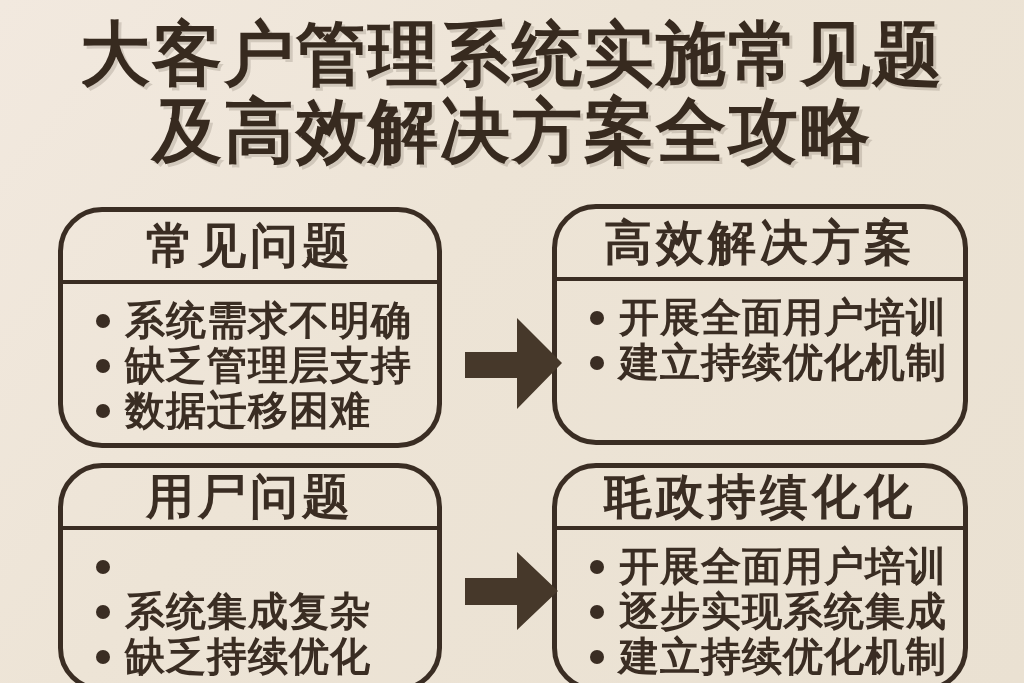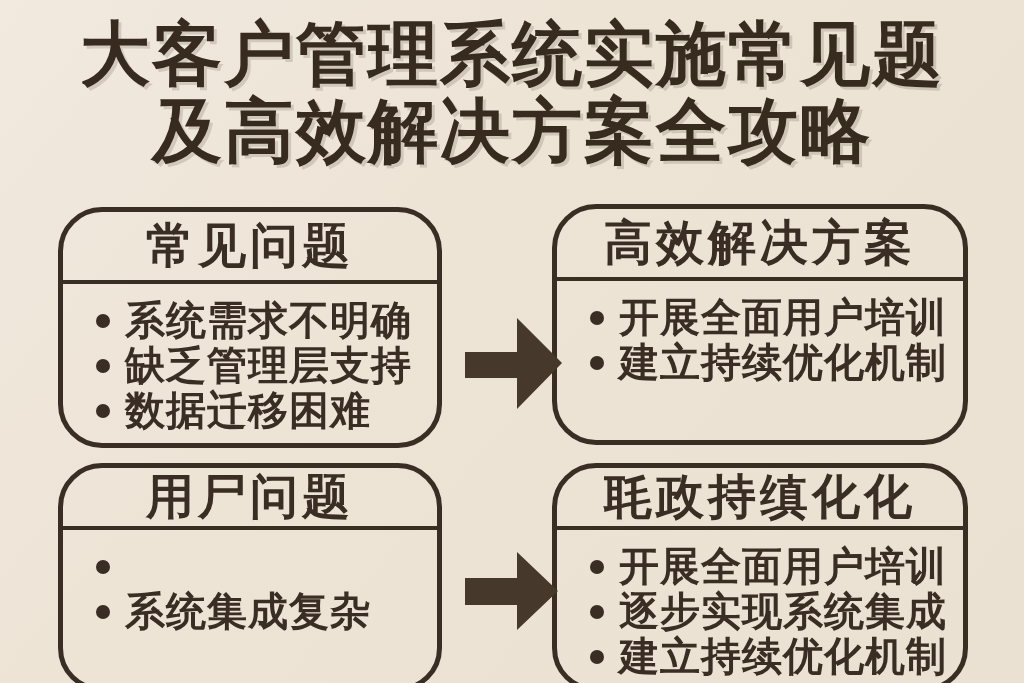--- a/index.html
+++ b/index.html
@@ -97,20 +97,24 @@
   <section class="box box-bl">
     <div class="box-header">用尸问题</div>
     <ul class="box-list">
       <li>
           <span class="dot"></span>
         </li>
       <li>
           <span class="dot"></span>
           <span>系统集成复杂</span>
         </li>
+      <li>
+          <span class="dot"></span>
+          <span>缺乏持续优化</span>
+        </li>
     </ul>
   </section>
 
   <section class="box box-br">
     <div class="box-header">毦政持缜化化</div>
     <ul class="box-list">
       <li>
           <span class="dot"></span>
           <span>开展全面用户培训</span>
         </li>

